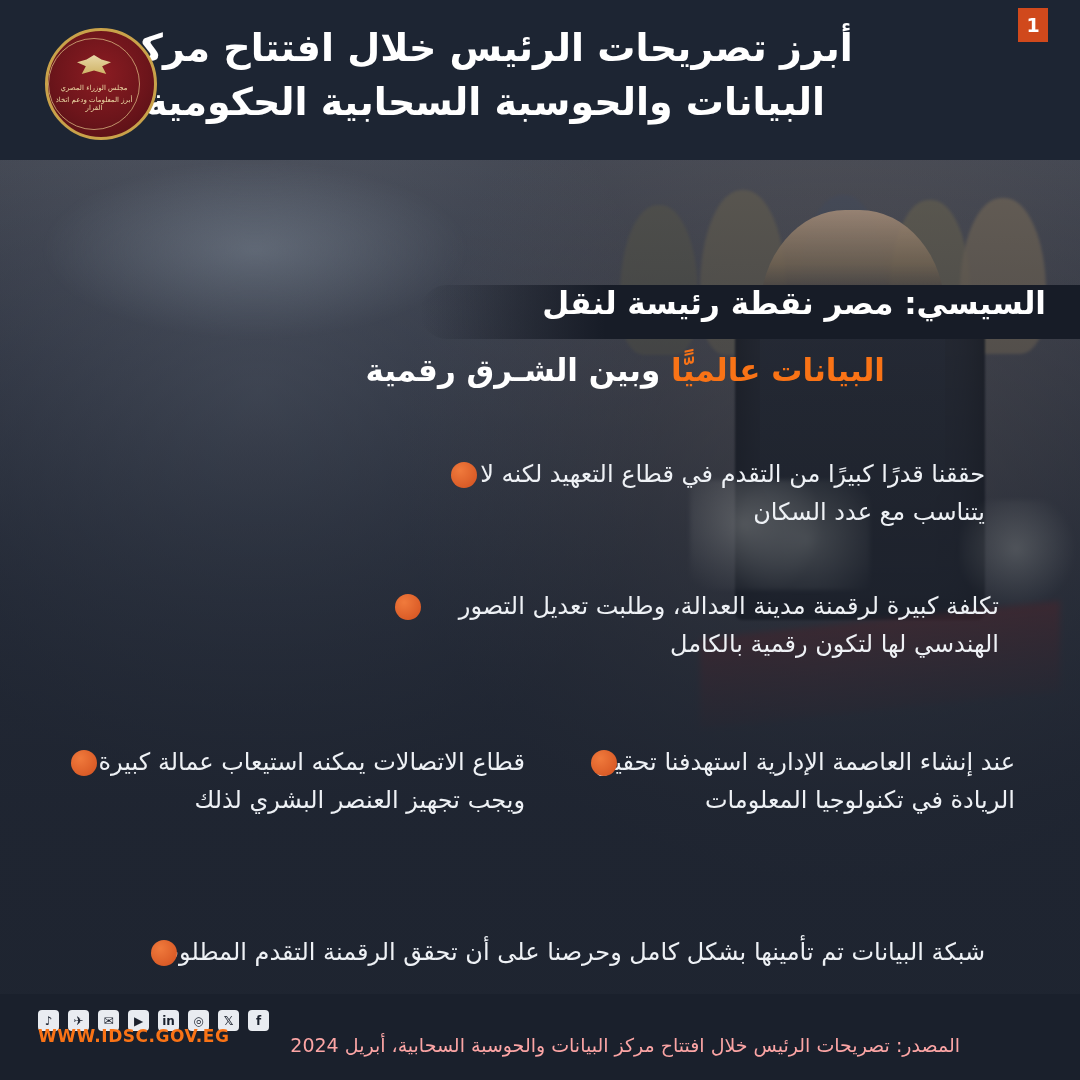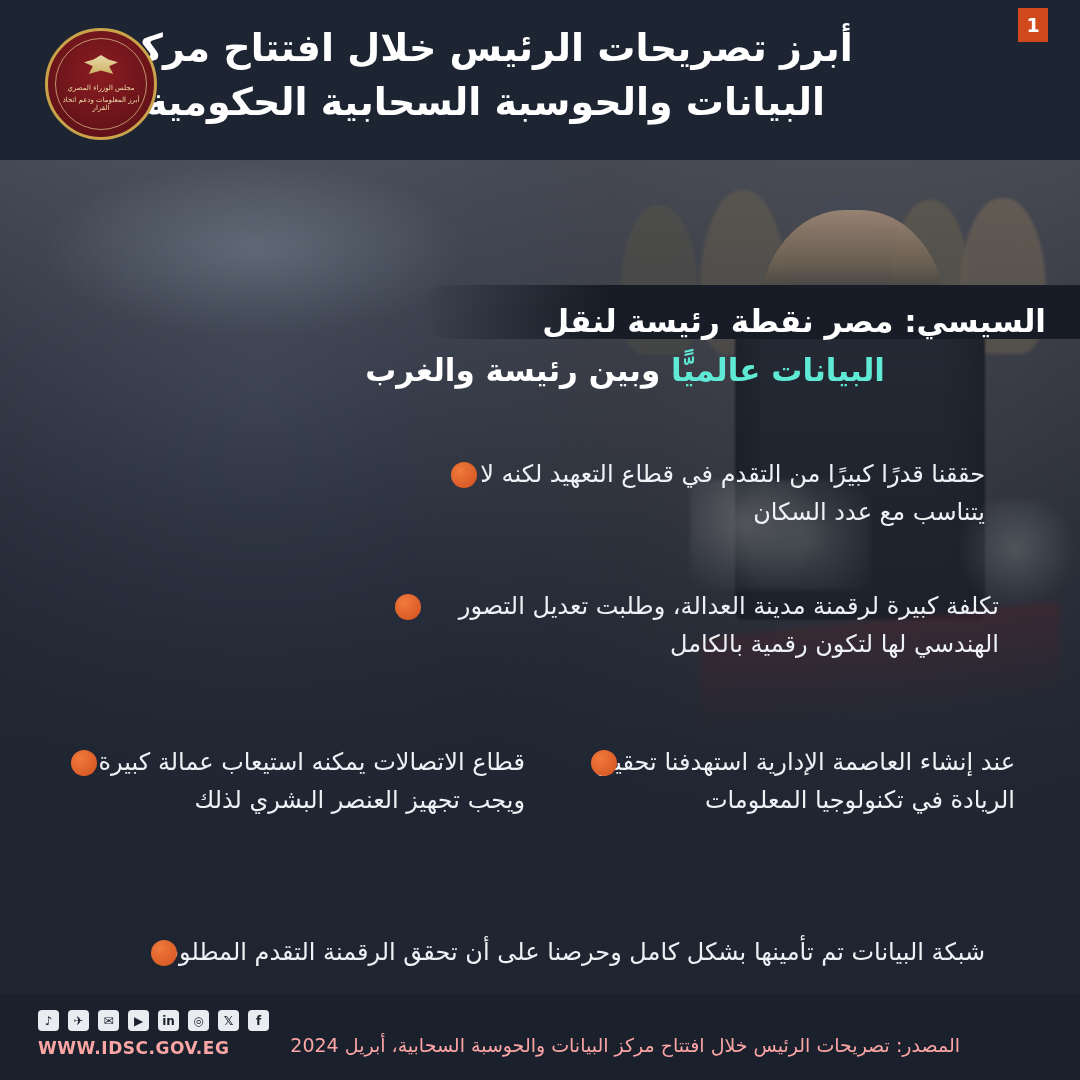--- a/index.html
+++ b/index.html
@@ -84,54 +84,54 @@
     color: #ffffff;
     font-size: 38px; font-weight: bold; line-height: 1.42;
     text-align: center;
     letter-spacing: 0;
   }
   .logo {
     position: absolute; left: 45px; top: 28px;
     width: 112px; height: 112px; border-radius: 50%;
     background: radial-gradient(circle at 50% 40%, #8b1c22 0%, #6d151b 55%, #4f0f14 100%);
     border: 3px solid #c9a24a;
-    display: flex; align-items: center; justify-content: center;
+    display: flex; align-items: center; justify-content: flex-end;
     overflow: hidden;
   }
   .logo .inner {
     width: 92px; height: 92px; border-radius: 50%;
     border: 1px solid rgba(230,200,140,.7);
     display: flex; flex-direction: column; align-items: center; justify-content: center;
     gap: 3px;
   }
   .logo .eagle {
     width: 34px; height: 26px;
     background: linear-gradient(180deg,#e8d8a8,#c6a64e);
     clip-path: polygon(50% 0%, 72% 18%, 100% 28%, 74% 44%, 86% 74%, 50% 60%, 14% 74%, 26% 44%, 0% 28%, 28% 18%);
   }
   .logo .lt { color:#f0dfa8; font-size: 7px; line-height: 1.25; text-align: center; }
 
   
   .quote-band {
     position: absolute; right: 0; top: 285px; width: 660px; height: 54px;
     background: linear-gradient(270deg, #171c27 0%, #171c27 72%, rgba(23,28,39,0) 100%);
     border-radius: 27px 0 0 27px;
-    display: flex; align-items: flex-end; justify-content: flex-start;
+    display: flex; align-items: flex-start; justify-content: flex-start;
     padding-right: 34px;
   }
   .quote-band .q {
     color: #ffffff; font-size: 31px; font-weight: bold; white-space: nowrap;
   }
   .quote-band .name { color: #ffffff; }
   .quote-2 {
     position: absolute; right: 195px; top: 352px;
     font-size: 31px; font-weight: bold; color: #ffffff;
     white-space: nowrap;
   }
-  .quote-2 .hl { color: #5eead4; }
+  .quote-2 .hl { color: #f97316; }
 
   
   .bullet { position: absolute; color: #e9ecf1; margin-top: 16px; }
   .bullet .txt {
     font-size: 24px; line-height: 1.58; text-align: right; color:#eef1f5;
   }
   .dot {
     position: absolute;
     width: 26px; height: 26px; border-radius: 50%;
     background: radial-gradient(circle at 35% 32%, #f07a3c, #d2501f);
@@ -159,22 +159,22 @@
     display: flex; gap: 9px; align-items: center;
   }
   .social .ic {
     width: 21px; height: 21px; border-radius: 4px;
     background: #e9ecf1; color: #1a202c;
     font-size: 12px; font-weight: bold;
     display: flex; align-items: center; justify-content: center;
     line-height: 1;
   }
   .site {
-    position: absolute; left: 38px; top: 44px;
-    color: #fca5a5; font-size: 17px; font-weight: bold; letter-spacing: .5px;
+    position: absolute; left: 38px; top: 32px;
+    color: #f97316; font-size: 17px; font-weight: bold; letter-spacing: .5px;
     direction: ltr;
   }
   .source {
     position: absolute; right: 120px; top: 40px;
     color: #fca5a5; font-size: 19px; text-align: right; white-space: nowrap;
   }
   .pagebox {
     position: absolute; left: 1018px; top: 8px;
     width: 30px; height: 34px; background: #d0491c; color: #fff;
     display: flex; align-items: center; justify-content: center;
@@ -212,21 +212,21 @@
   </div>
 
   <div class="quote-band">
     <div class="q">
       <span class="name">السيسي:</span>
       <span>مصر نقطة رئيسة لنقل</span>
     </div>
   </div>
   <div class="quote-2">
     <span class="hl">البيانات عالميًّا</span>
-    <span>وبين رئيسة والغرب</span>
+    <span>وبين الشـرق رقمية</span>
   </div>
 
   <div class="bullet b1">
     <span class="dot"></span>
     <div class="txt">حققنا قدرًا كبيرًا من التقدم في قطاع التعهيد لكنه لا يتناسب مع عدد السكان</div>
   </div>
 
   <div class="bullet b2">
     <span class="dot"></span>
     <div class="txt">تكلفة كبيرة لرقمنة مدينة العدالة، وطلبت تعديل التصور الهندسي لها لتكون رقمية بالكامل</div>

